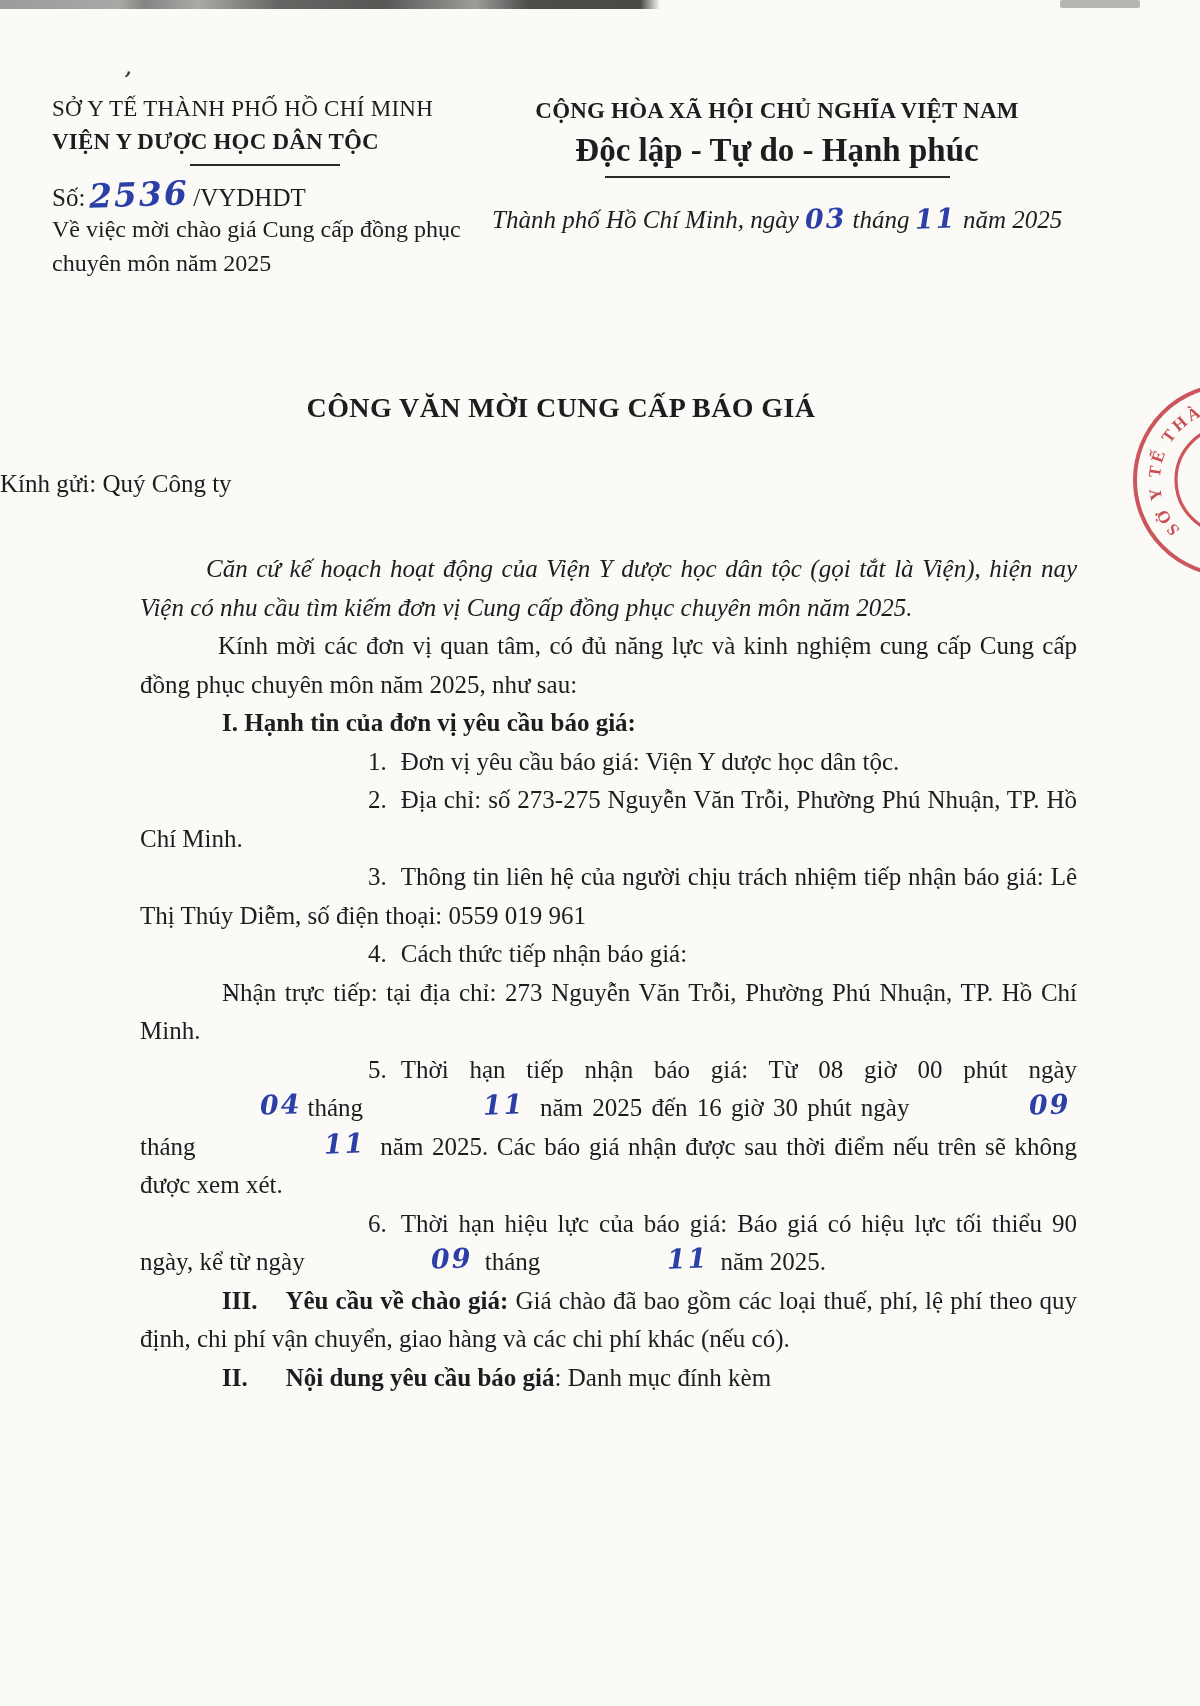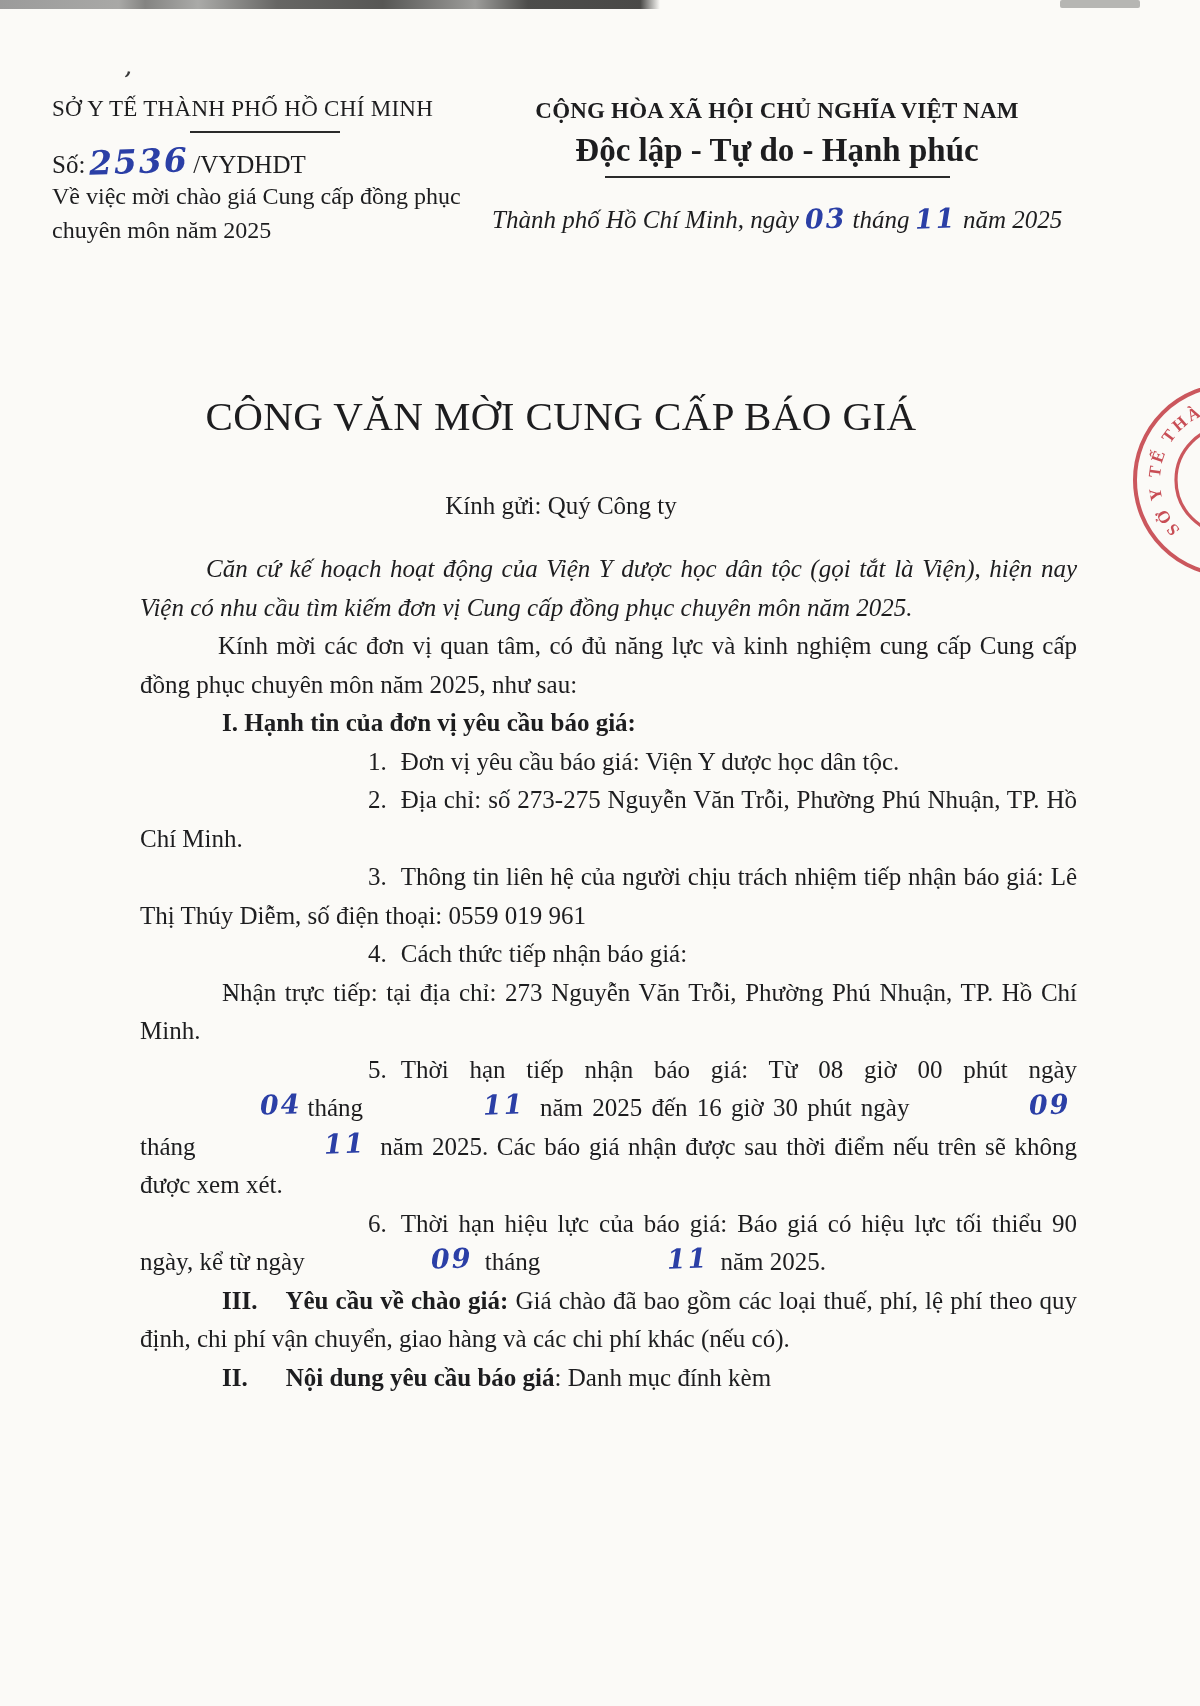--- a/index.html
+++ b/index.html
@@ -55,23 +55,23 @@
     font-style:italic;font-weight:bold;
     color:#2b3fa6;letter-spacing:2px;
     display:inline-block;transform:rotate(-2deg);
   }
   .hw-num{font-size:33px;line-height:0;margin:0 4px;}
   .hw-date{font-size:27px;line-height:0;margin:0 6px;}
 
   .title-block{
     position:absolute;top:392px;left:0;width:1122px;text-align:center;
   }
-  .doc-title{font-size:41px;font-weight:normal;letter-spacing:.4px;}
+  .doc-title{font-size:28px;font-weight:bold;letter-spacing:.4px;}
   .salutation-block{
-    position:absolute;top:492px;left:0;width:1122px;text-align:center;
+    position:absolute;top:470px;left:0;width:1122px;
   }
   .salutation{font-size:25px;}
 
   
   .body{
     position:absolute;top:550px;left:124px;width:937px;
     font-size:25px;line-height:38.5px;text-align:justify;margin-left:16px;
   }
   .body p{margin:0;}
   .ital{font-style:italic;}
@@ -95,20 +95,21 @@
 <body>
 
 <div class="page">
 
   <div class="scan-strip"></div>
   <div class="scan-strip-right"></div>
   <div class="pen-tick">’</div>
 
   <div class="header-left">
     <div class="org-parent">SỞ Y TẾ THÀNH PHỐ HỒ CHÍ MINH</div>
+    <div class="org-name">VIỆN Y DƯỢC HỌC DÂN TỘC</div>
     <div class="org-underline"></div>
     <div class="doc-number">
       <span>Số:</span><span class="hw hw-num">2536</span><span>/VYDHDT</span>
     </div>
     <div class="subject">
       <div>Về việc mời chào giá Cung cấp đồng phục</div>
       <div>chuyên môn năm 2025</div>
     </div>
   </div>
 

